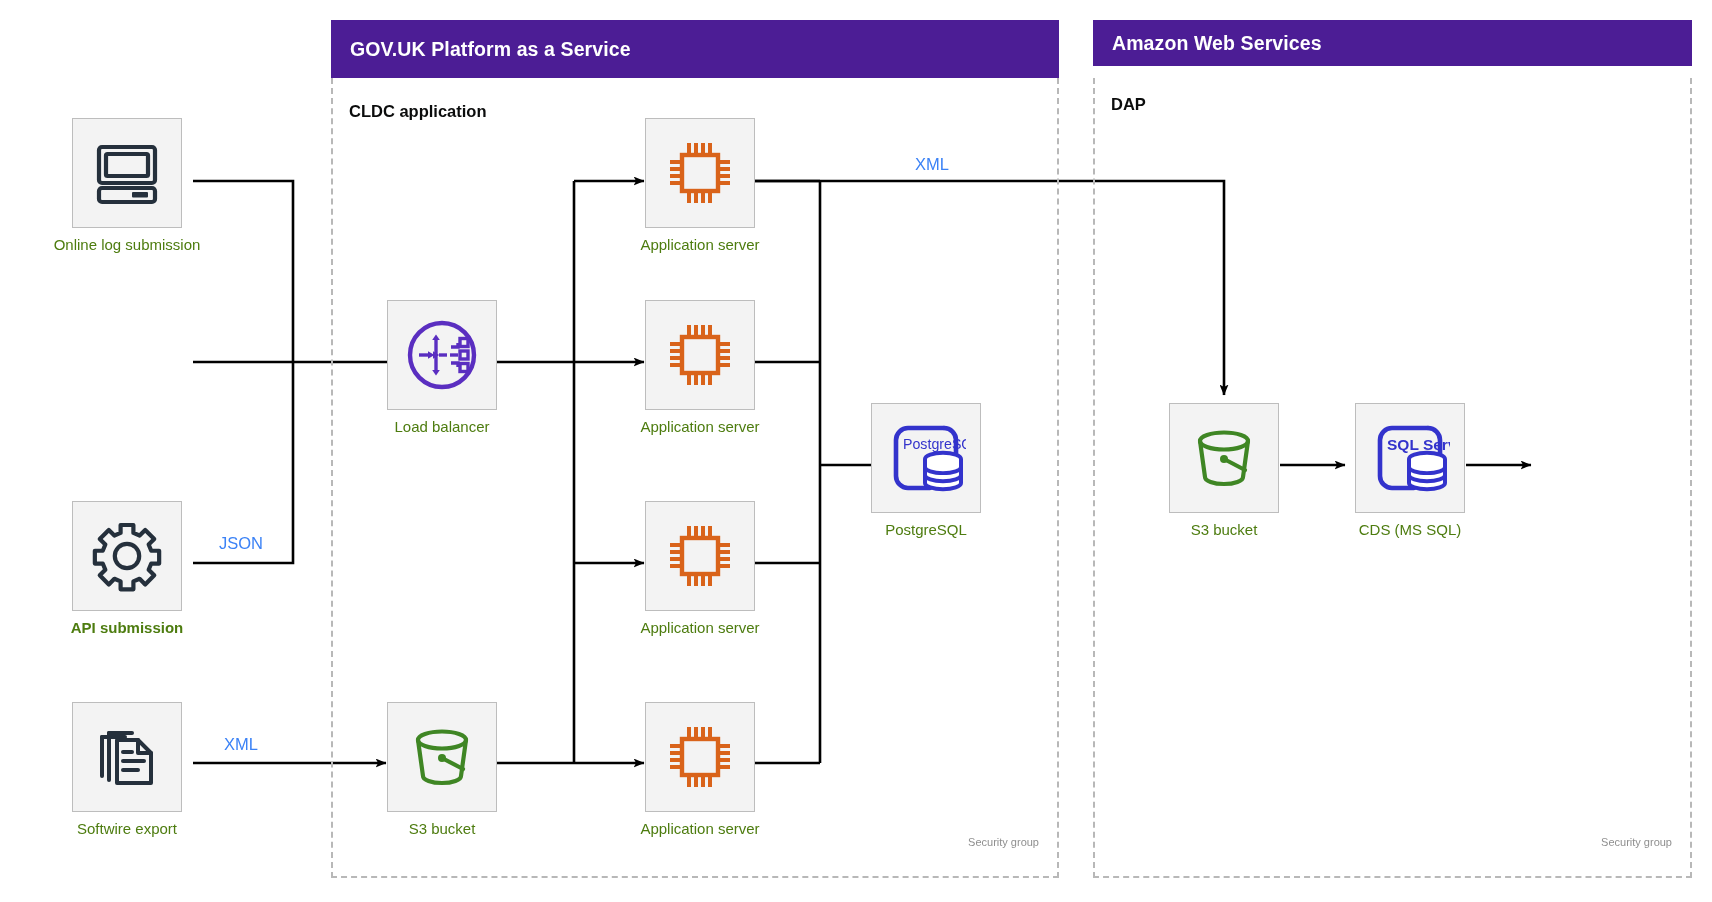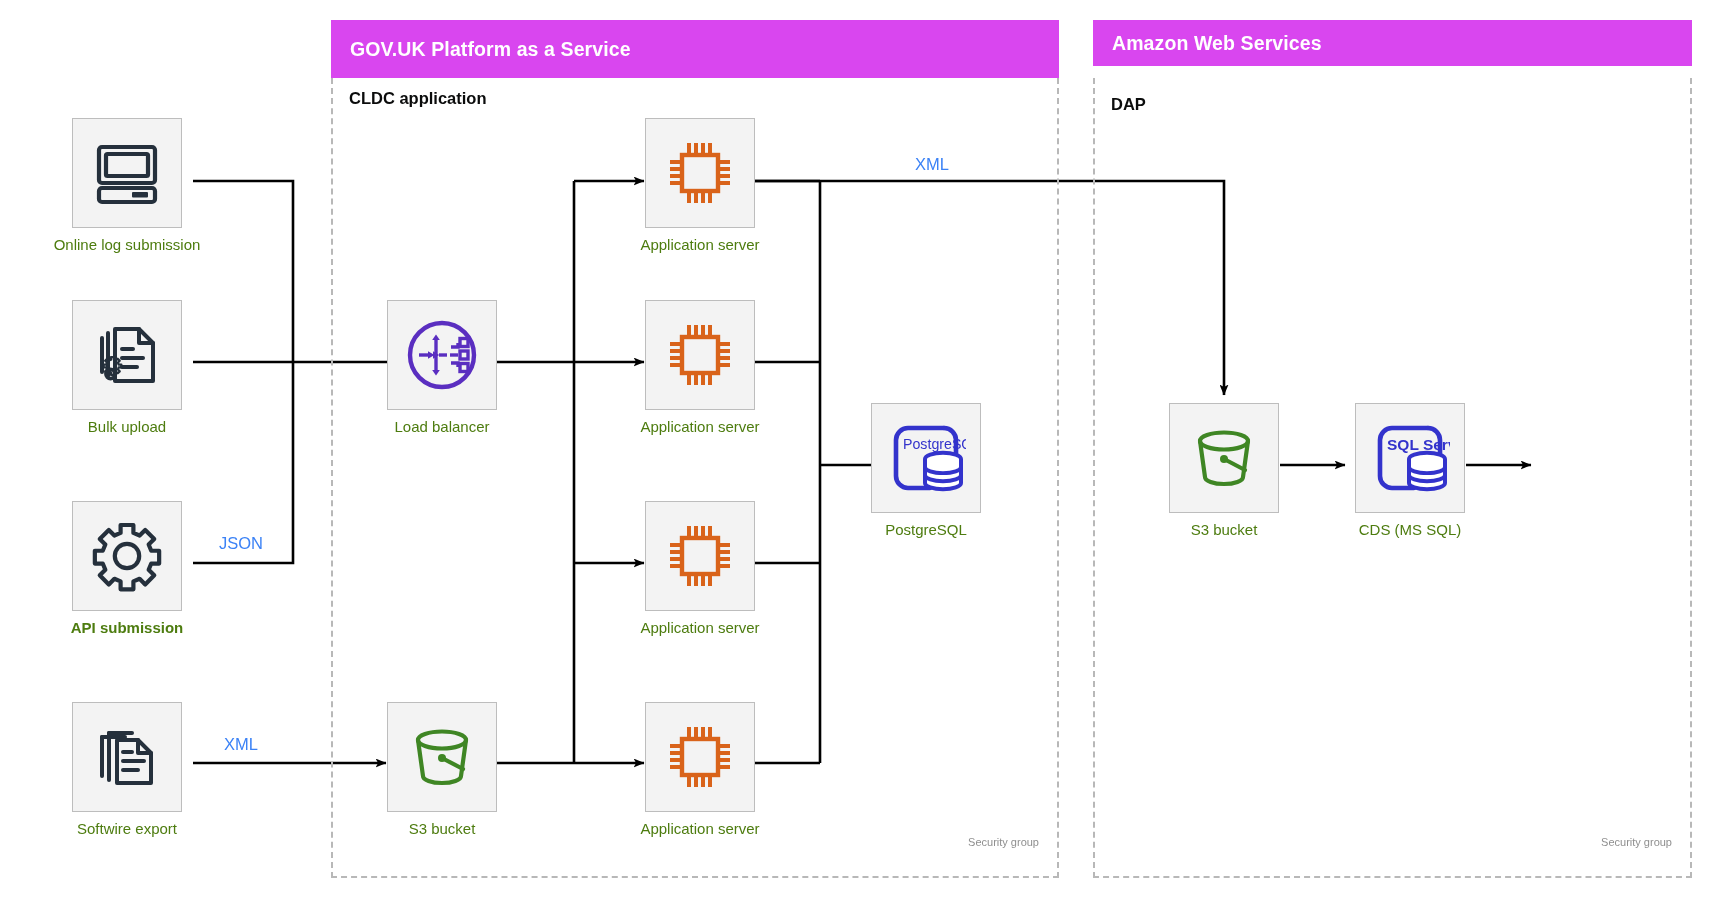--- a/index.html
+++ b/index.html
@@ -20,21 +20,21 @@
     overflow: hidden;
     background: #ffffff;
   }
   
   .zone {
     position: absolute;
     box-sizing: border-box;
   }
   .zone-header {
     position: absolute;
-    background: #d946ef;
+    background: #4c1d95;
     display: flex;
     align-items: center;
     box-sizing: border-box;
     padding-left: 19px;
   }
   .zone-header-title {
     color: #ffffff;
     font-size: 19.5px;
     font-weight: bold;
     letter-spacing: .1px;
@@ -148,21 +148,21 @@
 
       <path d="M497,763 L574,763"></path>
     </g>
   </svg>
 
   <div class="zone">
     <div class="zone-header" style="left:331px; top:20px; width:728px; height:58px;">
       <span class="zone-header-title">GOV.UK Platform as a Service</span>
     </div>
     <div class="zone-body" style="left:331px; top:78px; width:728px; height:800px;"></div>
-    <div class="zone-sub" style="left:349px; top:89px;">CLDC application</div>
+    <div class="zone-sub" style="left:349px; top:102px;">CLDC application</div>
     <div class="zone-foot" style="left:779px; top:836px; width:260px;">Security group</div>
   </div>
 
   <div class="zone">
     <div class="zone-header" style="left:1093px; top:20px; width:599px; height:46px;">
       <span class="zone-header-title">Amazon Web Services</span>
     </div>
     <div class="zone-body" style="left:1093px; top:78px; width:599px; height:800px;"></div>
     <div class="zone-sub" style="left:1111px; top:95px;">DAP</div>
     <div class="zone-foot" style="left:1412px; top:836px; width:260px;">Security group</div>
@@ -179,40 +179,20 @@
           <rect x="8" y="10" width="56" height="36" rx="3"></rect>
           <rect x="15" y="17" width="42" height="22" rx="1.5"></rect>
           <rect x="8" y="51" width="56" height="14" rx="3"></rect>
         </g>
         <rect x="41" y="55" width="16" height="5.5" rx="1" fill="#25303c"></rect>
       </svg>
     </div>
     <div class="node-label">Online log submission</div>
   </div>
 
-  <div class="node" style="left:72px; top:300px;">
-    <div class="node-box">
-      <svg width="72" height="72" viewBox="0 0 72 72">
-        <g fill="none" stroke="#25303c" stroke-width="4" stroke-linejoin="round" stroke-linecap="round">
-          <path d="M24 10 L48 10 L62 24 L62 62 L24 62 Z"></path>
-          <path d="M48 10 L48 24 L62 24"></path>
-          <path d="M17 14 L17 57"></path>
-          <path d="M11 19 L11 53"></path>
-          <path d="M31 30 L42 30"></path>
-          <path d="M31 39 L52 39"></path>
-          <path d="M31 48 L46 48"></path>
-        </g>
-        <g fill="none" stroke="#25303c" stroke-width="3.6" stroke-linejoin="round">
-          <path d="M15 41 l4.4 0 1.1 -3.3 -2.9 -3 3.2 -3.2 3 2.9 3.3 -1.1 0 -4.4 4.6 0 0 4.4 3.3 1.1 3 -2.9 3.2 3.2 -2.9 3 1.1 3.3 4.4 0 0 4.6 -4.4 0 -1.1 3.3 2.9 3 -3.2 3.2 -3 -2.9 -3.3 1.1 0 4.4 -4.6 0 0 -4.4 -3.3 -1.1 -3 2.9 -3.2 -3.2 2.9 -3 -1.1 -3.3 -4.4 0 Z" transform="translate(-3,9) scale(0.62) translate(10,18)"></path>
-        </g>
-        <circle cx="19.5" cy="55" r="4.6" fill="none" stroke="#25303c" stroke-width="3.6"></circle>
-      </svg>
-    </div>
-    <div class="node-label">Bulk upload</div>
-  </div>
 
   <div class="node" style="left:72px; top:501px;font-weight:bold;">
     <div class="node-box">
       <svg width="72" height="72" viewBox="0 0 72 72">
         <path d="M29.6 5 h12.8 v7.9 l6.2 2.6 5.6 -5.6 9.05 9.05 -5.6 5.6 2.6 6.2 h7.9 v12.8 h-7.9 l-2.6 6.2 5.6 5.6 -9.05 9.05 -5.6 -5.6 -6.2 2.6 v7.9 h-12.8 v-7.9 l-6.2 -2.6 -5.6 5.6 -9.05 -9.05 5.6 -5.6 -2.6 -6.2 h-7.9 v-12.8 h7.9 l2.6 -6.2 -5.6 -5.6 9.05 -9.05 5.6 5.6 6.2 -2.6 Z" fill="none" stroke="#25303c" stroke-width="4.2" stroke-linejoin="round"></path>
         <circle cx="36" cy="36" r="12.2" fill="none" stroke="#25303c" stroke-width="4.2"></circle>
       </svg>
     </div>
     <div class="node-label">API submission</div>
   </div>

